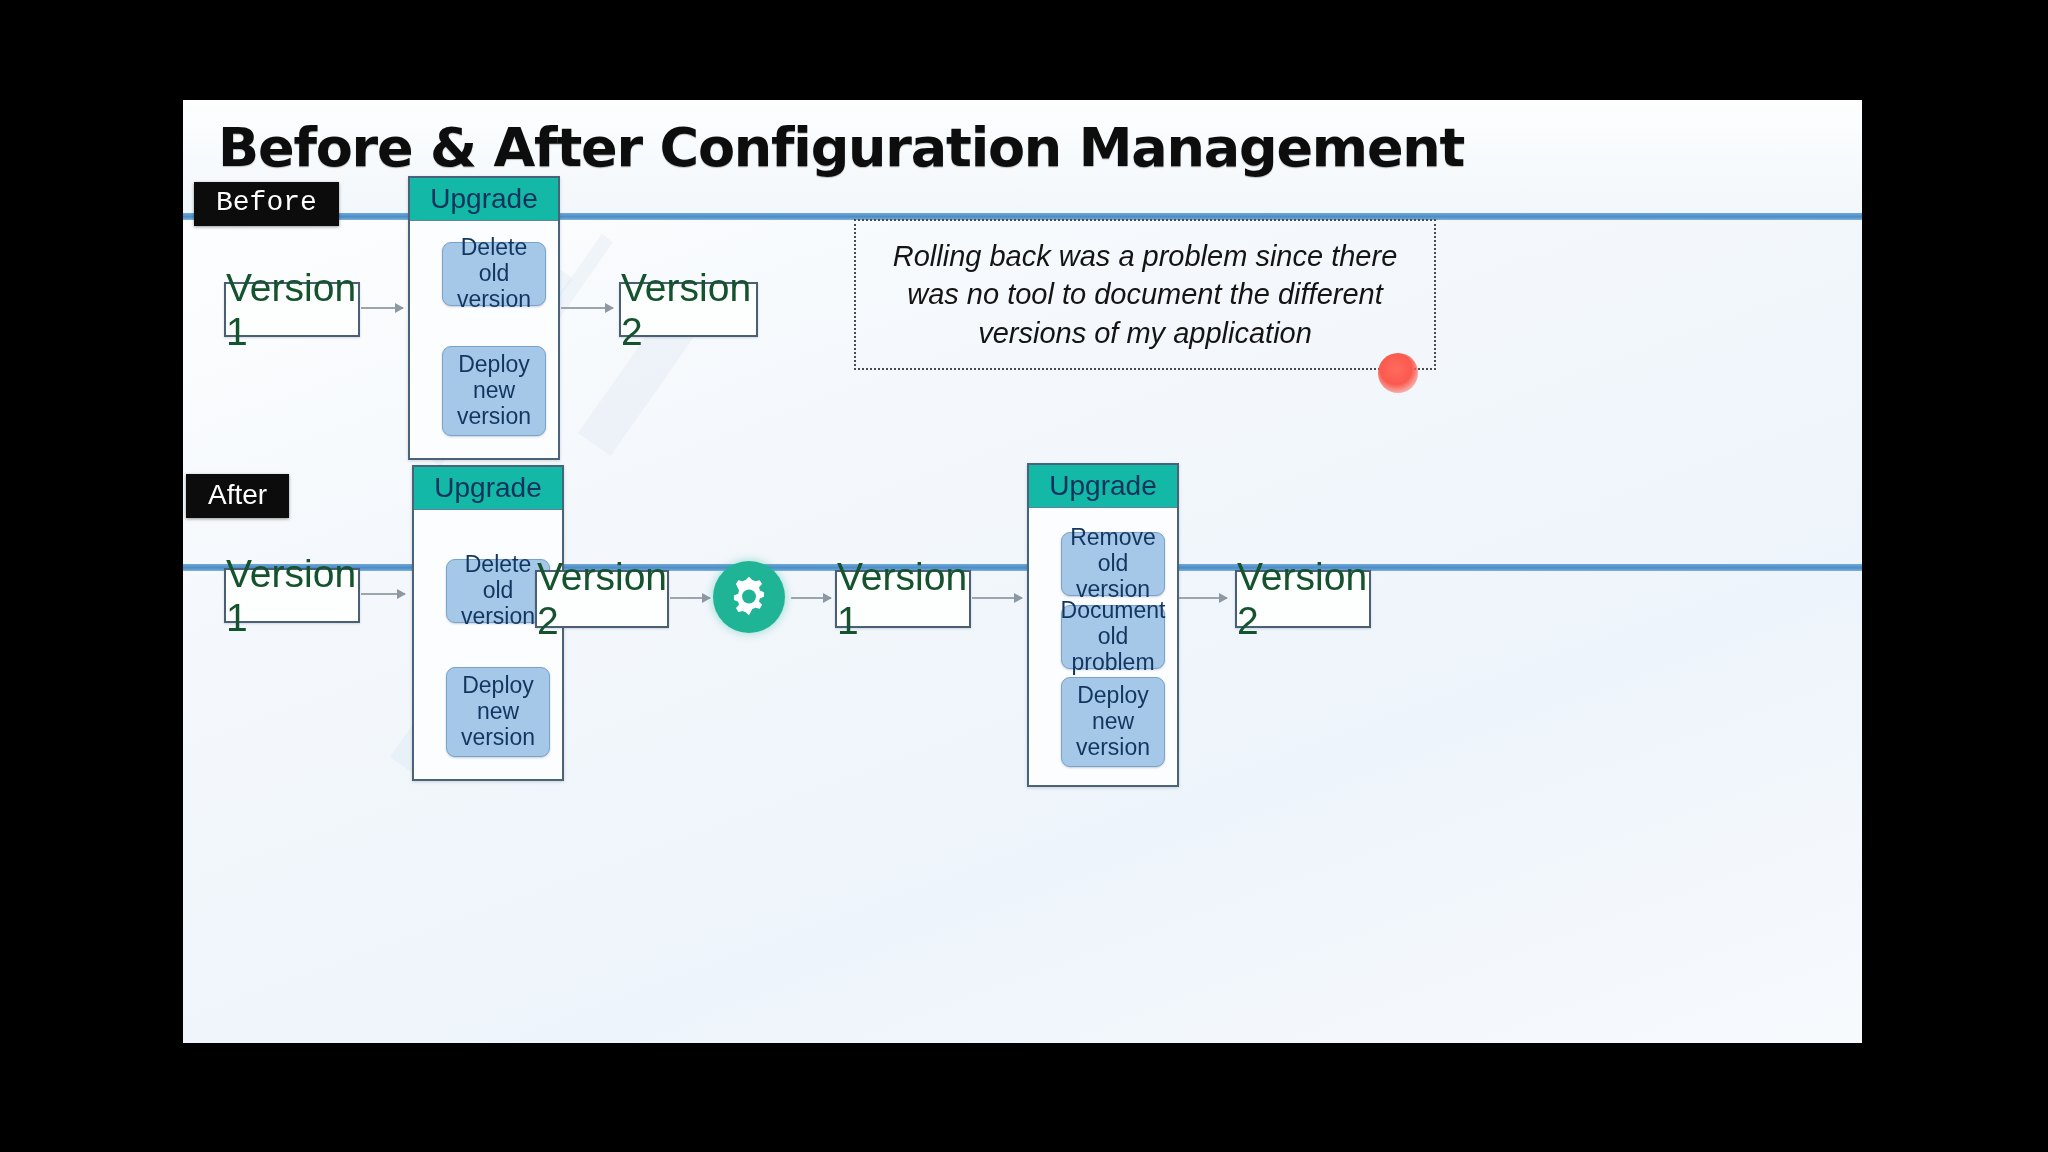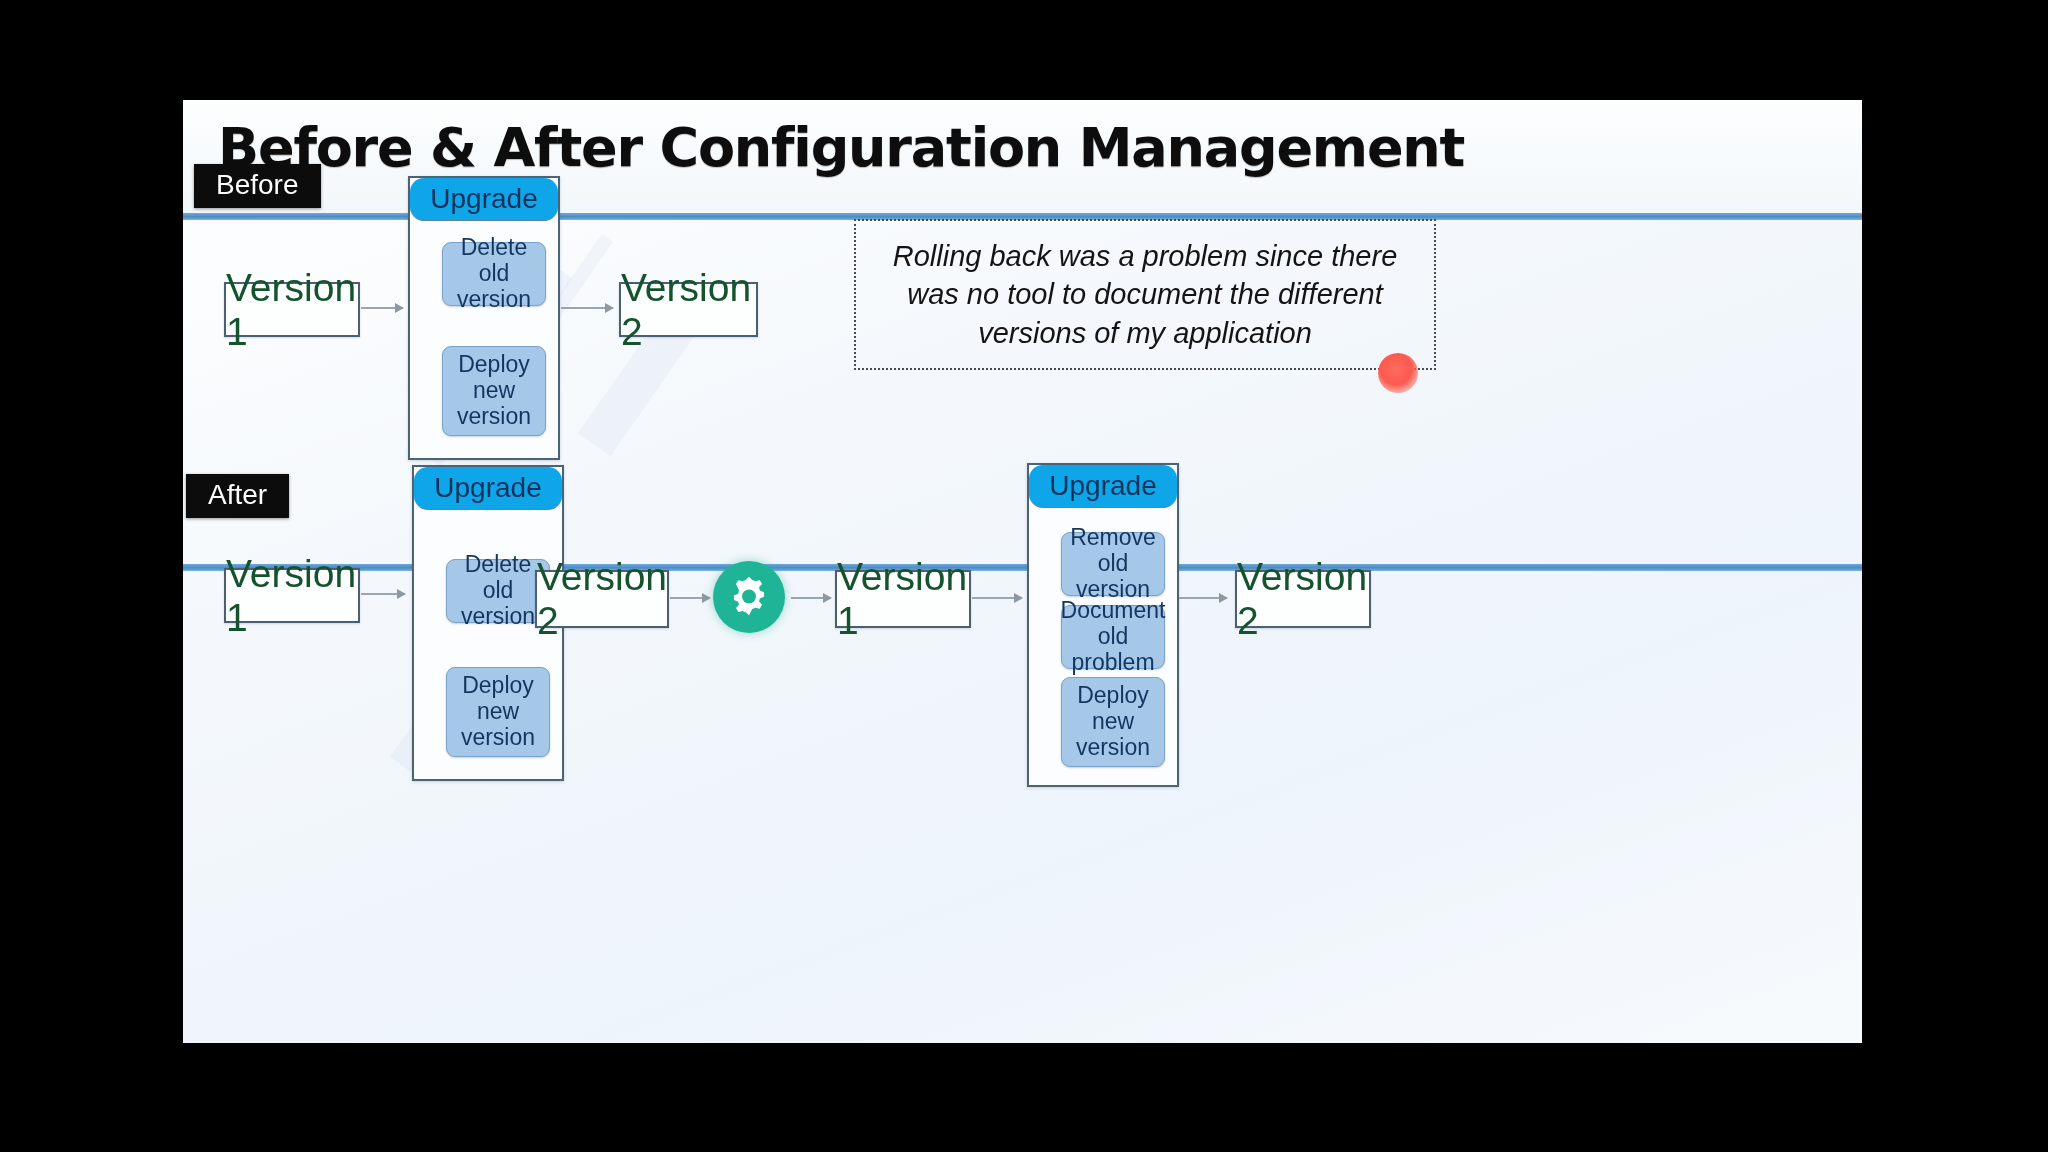--- a/index.html
+++ b/index.html
@@ -39,23 +39,23 @@
     font-size:28px;padding:7px 22px 9px 22px;line-height:1;
     box-shadow:0 1px 3px rgba(0,0,0,.4);}
 
   
   .version-box{position:absolute;background:#fdfefe;border:2px solid #4a5f73;
     display:flex;align-items:center;justify-content:center;
     font-size:39px;color:#14532d;box-shadow:0 1px 2px rgba(40,60,80,.18);}
 
   .upgrade-box{position:absolute;border:2px solid #4a6378;background:#fcfdfe;
     box-shadow:0 1px 3px rgba(40,60,80,.20);}
-  .upgrade-head{height:42px;background:#0ea5e9;border-bottom:1px solid #5e82a3;
+  .upgrade-head{height:42px;background:#14b8a6;border-bottom:1px solid #5e82a3;
     display:flex;align-items:center;justify-content:center;
-    font-size:28px;color:#10335c;border-radius:14px;}
+    font-size:28px;color:#10335c;}
   .upgrade-body{position:relative;height:calc(100% - 43px);}
   .step-box{position:absolute;left:12px;right:12px;background:#a5c8e8;
     border:1px solid #7ba2c9;border-radius:9px;
     display:flex;align-items:center;justify-content:center;text-align:center;
     font-size:23px;line-height:1.12;color:#12365f;
     box-shadow:0 1px 2px rgba(40,70,110,.25);margin-left:20px;}
 
   
   .arrow{position:absolute;height:2px;background:#9aa5ae;}
   .arrow:after{content:"";position:absolute;right:-1px;top:-4px;
@@ -98,21 +98,21 @@
     <div class="streak" style="left:300px;top:150px;width:26px;height:230px;"></div>
     <div class="streak" style="left:360px;top:120px;width:14px;height:200px;"></div>
     <div class="streak" style="left:440px;top:190px;width:40px;height:170px;"></div>
     <div class="streak" style="left:250px;top:520px;width:30px;height:160px;"></div>
 
     <div id="titlebar">
       <div id="page-title">Before &amp; After Configuration Management</div>
     </div>
     <div class="divider" id="divider-top"></div>
 
-    <div class="section-badge" style="left:11px;top:64px;">Before</div>
+    <div class="section-badge" style="left:11px;top:82px;font-family:Liberation Mono, monospace;">Before</div>
 
     <div class="version-box" style="left:41px;top:182px;width:132px;height:51px;">Version 1</div>
 
     <div class="arrow" style="left:178px;top:207px;width:42px;"></div>
 
     <div class="upgrade-box" style="left:225px;top:76px;width:148px;height:280px;">
       <div class="upgrade-head">Upgrade</div>
       <div class="upgrade-body">
         <div class="step-box" style="top:21px;height:62px;">Delete old version</div>
         <div class="step-box" style="top:125px;height:88px;">Deploy new version</div>

